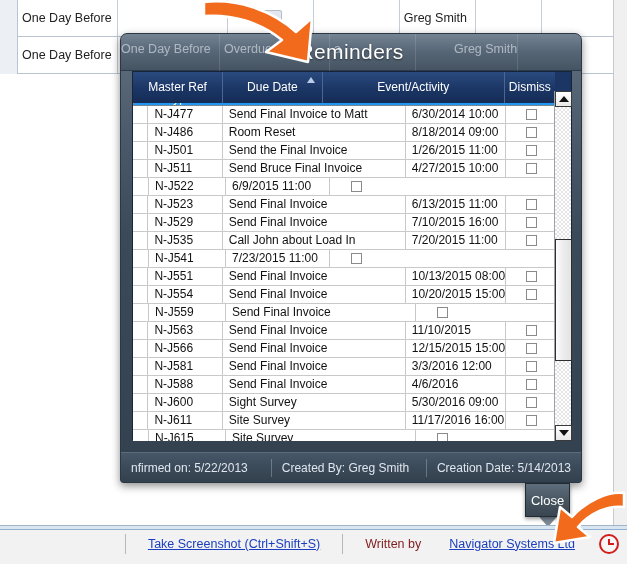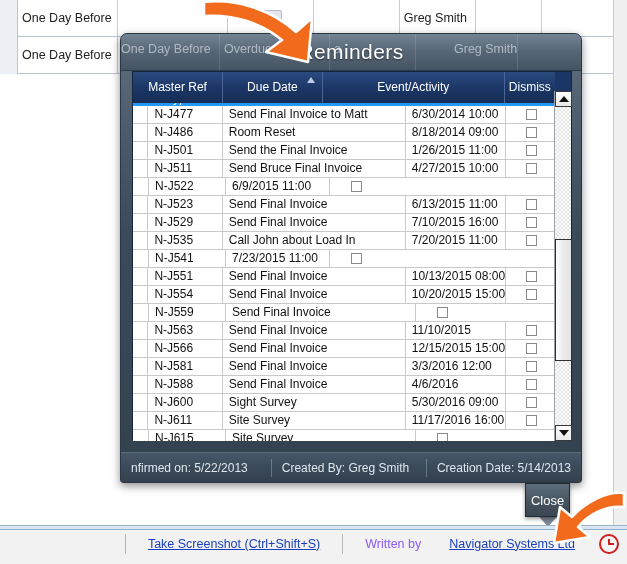--- a/index.html
+++ b/index.html
@@ -188,21 +188,21 @@
   .footer-band { position: absolute; left: 0; top: 0; width: 627px; height: 4px; background: #d9e6f2; border-bottom: 1px solid #8fb0d0; }
   .footer-inner {
     position: absolute; left: 0; top: 5px; width: 627px; height: 25px;
     display: flex; align-items: center; justify-content: flex-end;
     padding-right: 8px; gap: 12px;
   }
   .f-sep { width: 1px; height: 20px; background: #b7b7b7; margin: 0 10px; }
   .flink {
     font-size: 12.5px; color: #1a3fbe; text-decoration: underline; cursor: pointer; white-space: nowrap;
   }
-  .ftext { font-size: 12.5px; color: #8b5cf6; white-space: nowrap; }
+  .ftext { font-size: 12.5px; color: #7f1d1d; white-space: nowrap; }
   .clock-icon {
     width: 20px; height: 20px; border-radius: 50%;
     border: 2px solid #d21c1c; background: #f7f7f7;
     position: relative; margin-left: 12px;
   }
   .clock-icon:before, .clock-icon:after {
     content:""; position: absolute; background: #d21c1c;
   }
   .clock-icon:before { width: 2px; height: 6px; left: 7px; top: 3px; }
   .clock-icon:after  { width: 6px; height: 2px; left: 7px; top: 7px; }

